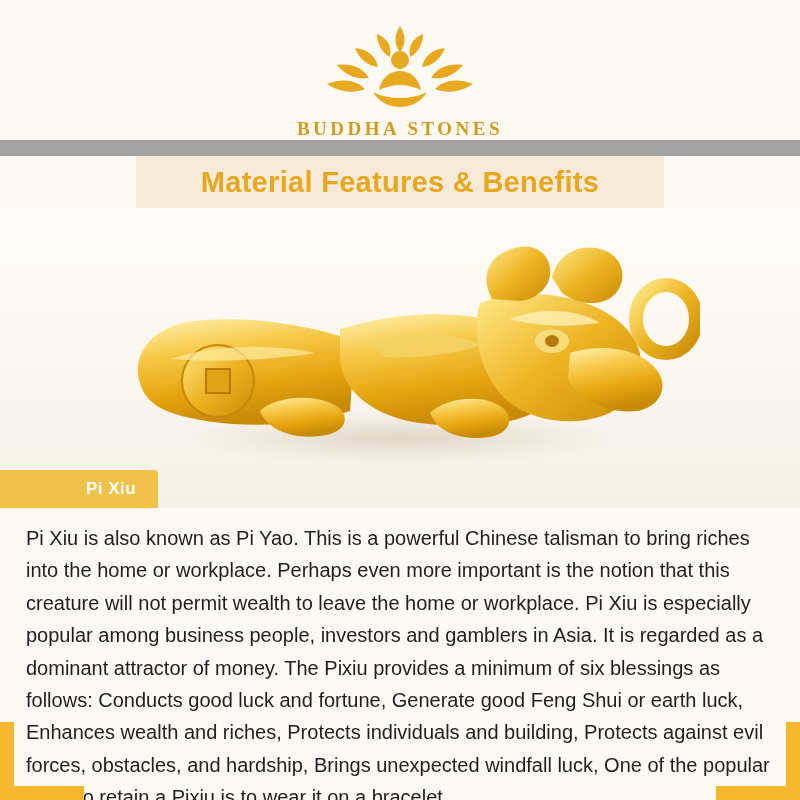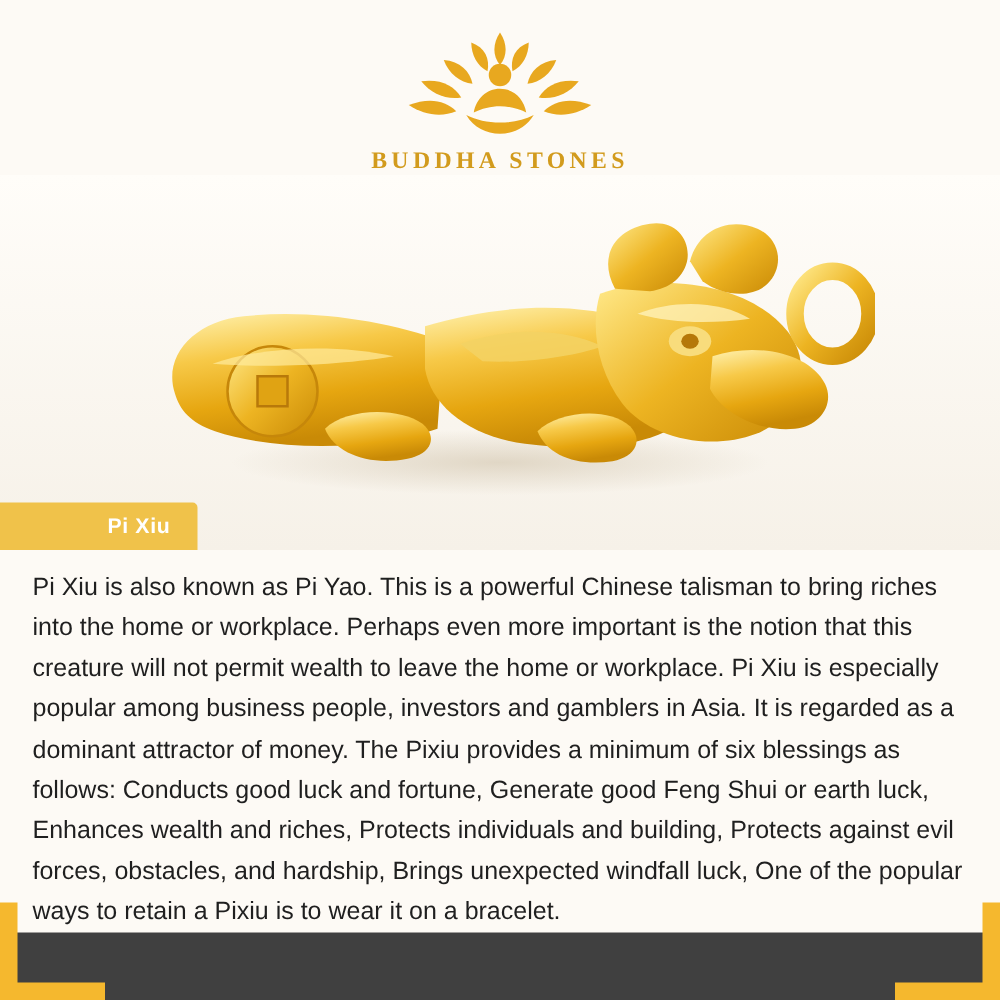--- a/index.html
+++ b/index.html
@@ -10,21 +10,21 @@
     width: 800px;
     height: 800px;
     font-family: "Liberation Sans", sans-serif;
     background: #ffffff;
     overflow: hidden;
   }
   .page {
     position: relative;
     width: 800px;
     height: 800px;
-    background: #404040;
+    background: #a3a3a3;
     box-sizing: border-box;
   }
 
   
   .corner {
     position: absolute;
     border-color: #f5b82e;
     border-style: solid;
     width: 84px;
     height: 78px;
@@ -181,20 +181,23 @@
         <path d="M158 66 C146 74 132 76 120 71 C129 62 142 60 158 66 Z"></path>
 
         <circle cx="85" cy="42" r="9"></circle>
         <path d="M85 53 C74 53 66 61 64 72 C70 69 78 67 85 67 C92 67 100 69 106 72 C104 61 96 53 85 53 Z"></path>
         <path d="M58 74 C64 84 74 89 85 89 C96 89 106 84 112 74 C104 78 95 80 85 80 C75 80 66 78 58 74 Z"></path>
       </g>
     </svg>
     <div class="brand-name">BUDDHA STONES</div>
   </div>
 
+  <div class="title-band">
+    <div class="title-text">Material Features &amp; Benefits</div>
+  </div>
 
   <div class="hero">
     <div class="pixiu-wrap">
       <svg viewBox="0 0 600 250" width="600" height="250">
         <defs>
           <linearGradient id="gold1" x1="0" y1="0" x2="0.3" y2="1">
             <stop offset="0%" stop-color="#fff2b0"></stop>
             <stop offset="35%" stop-color="#f7c948"></stop>
             <stop offset="70%" stop-color="#e6a610"></stop>
             <stop offset="100%" stop-color="#c98a06"></stop>

